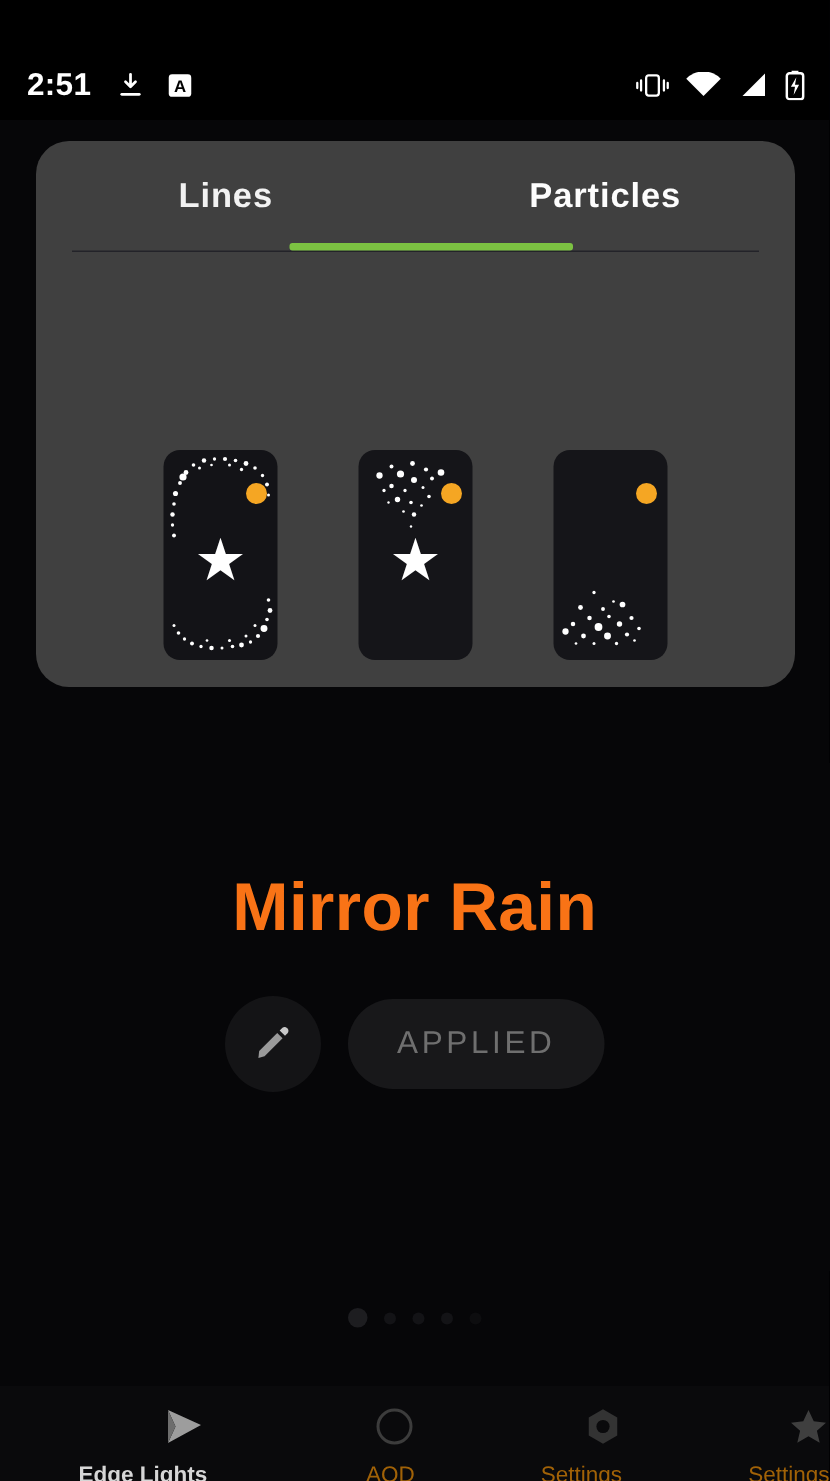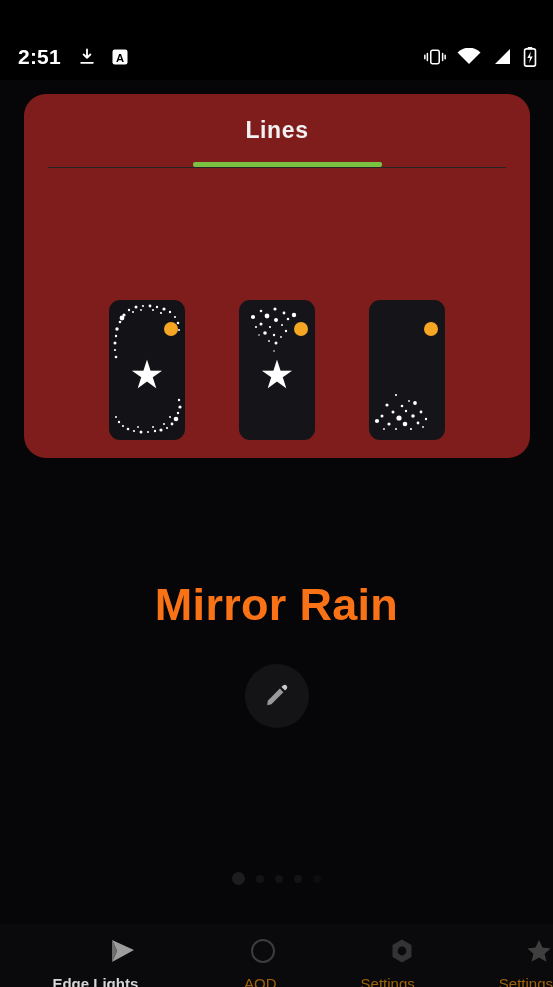--- a/index.html
+++ b/index.html
@@ -48,21 +48,21 @@
   #status-right .sb-icon { margin-right: 11px; }
   #status-right .sb-icon:last-child { margin-right: 4px; }
 
   
   #top-panel {
     position: absolute;
     left: 24px;
     top: 60px;
     width: 506px;
     height: 364px;
-    background: #7f1d1d;
+    background: #404040;
     border-radius: 22px;
   }
   #tab-bar {
     position: relative;
     height: 73px;
     display: flex;
     align-items: center;
   }
   .tab {
     flex: 1;
@@ -286,20 +286,21 @@
           <path d="M8 5 L4 12 H7 L6 18 L10 10.5 H7 Z" fill="#fff"></path>
         </svg>
       </span>
     </span>
   </div>
 
   <div id="top-panel">
 
     <div id="tab-bar">
       <div class="tab inactive">Lines</div>
+      <div class="tab">Particles</div>
     </div>
     <div id="tab-divider"></div>
     <div id="tab-underline"></div>
 
     <div id="preview-row">
 
       <div class="preview-card dotted-card">
         <div class="card-bg"></div>
         <svg width="76" height="140" viewBox="0 0 76 140" style="position:absolute;inset:0;">
           <g fill="#ffffff">
@@ -416,20 +417,21 @@
 
   <div id="action-row">
     <button id="edit-button">
       <span>
         <svg width="26" height="26" viewBox="0 0 24 24">
           <path d="M3.5 17.2 L14.6 6.1 L17.9 9.4 L6.8 20.5 L3 21.5 Z" fill="#9a9a9a"></path>
           <path d="M16.1 4.6 L19.4 7.9 L21.1 6.2 A2.4 2.4 0 0 0 17.8 2.9 Z" fill="#c8c8c8"></path>
         </svg>
       </span>
     </button>
+    <button id="applied-button">APPLIED</button>
   </div>
 
   <div id="page-dots">
     <span class="page-dot active"></span>
     <span class="page-dot"></span>
     <span class="page-dot"></span>
     <span class="page-dot"></span>
     <span class="page-dot faint"></span>
   </div>
 

